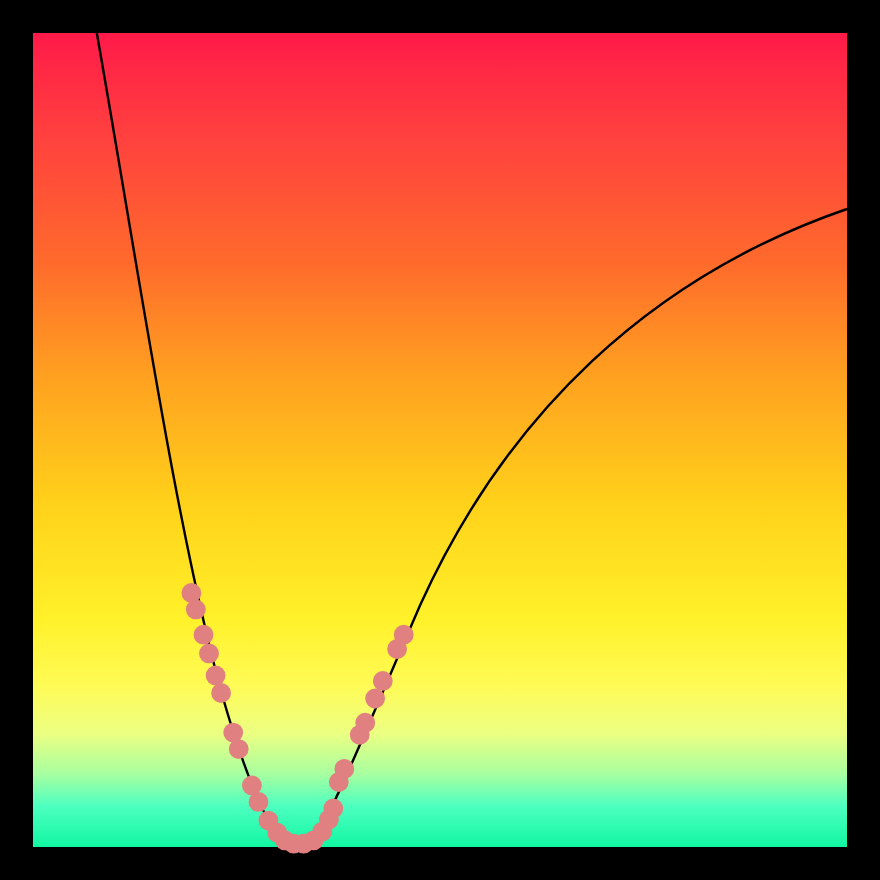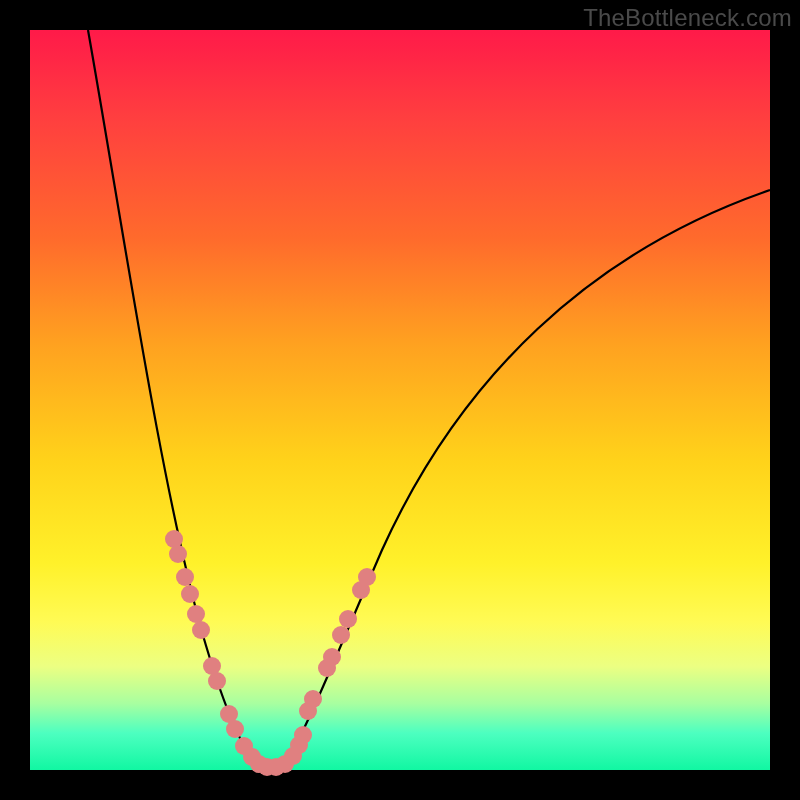--- a/index.html
+++ b/index.html
@@ -65,21 +65,20 @@
   .dot {
     fill: #e08080;
     stroke: none;
   }
 </style>
 </head>
 <body>
 
 <div class="frame">
 
-  <div class="watermark">TheBottleneck.com</div>
 
   <div class="plot">
     <svg class="curves" viewBox="0 0 740 740" preserveAspectRatio="none">
       <path id="left-curve" class="curve" d="M 58 0 C 95 210, 130 450, 172 602 C 198 692, 218 730, 233 740"></path>
       <path id="right-curve" class="curve" d="M 250 740 C 268 720, 300 640, 352 520 C 430 348, 560 222, 740 160"></path>
       <g id="dots">
           <circle cx="144" cy="509" r="9" class="dot"></circle>
           <circle cx="148" cy="524" r="9" class="dot"></circle>
           <circle cx="155" cy="547" r="9" class="dot"></circle>
           <circle cx="160" cy="564" r="9" class="dot"></circle>

